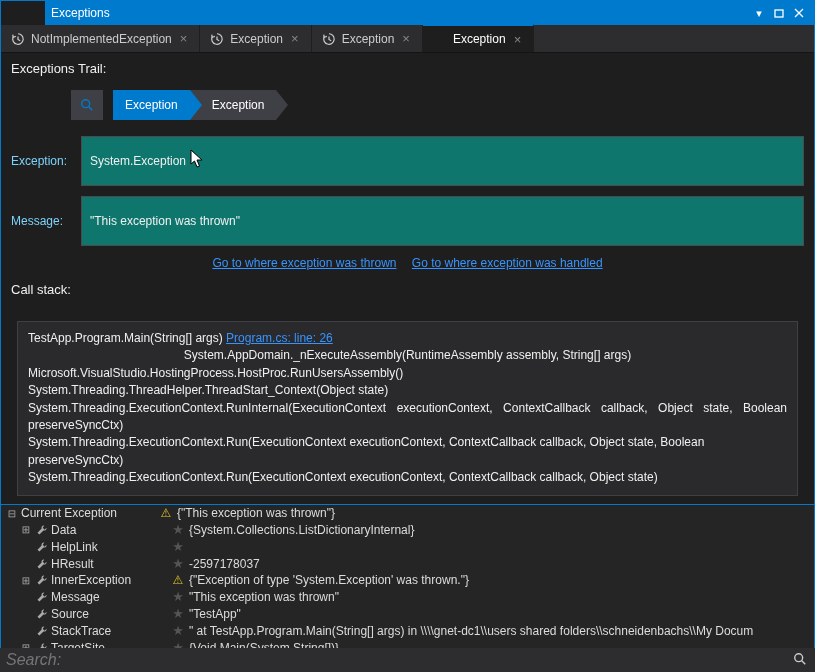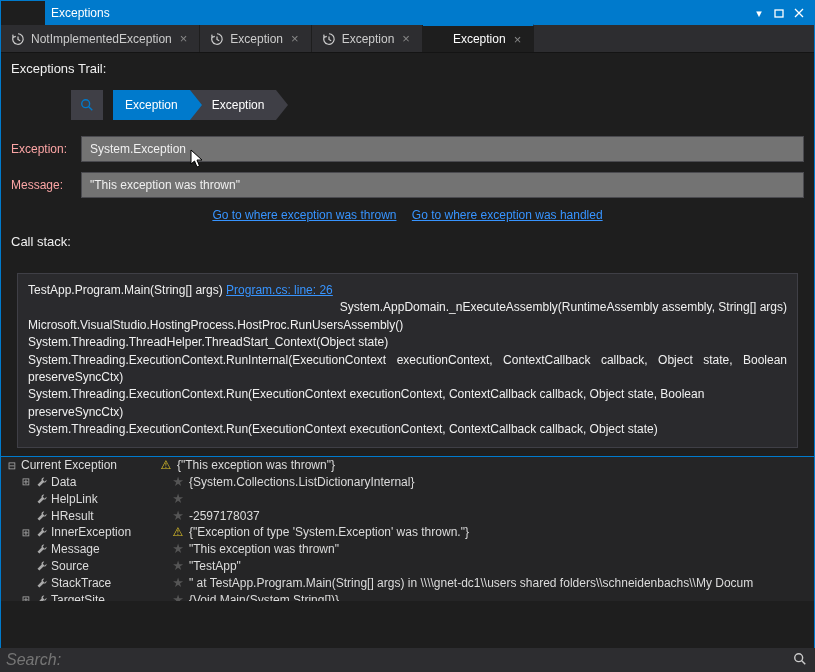--- a/index.html
+++ b/index.html
@@ -111,29 +111,29 @@
     .crumb.dark { padding-left: 22px; }
     .crumb.first { padding-left: 12px; }
     .form-row {
       display: flex;
       align-items: center;
       gap: 8px;
       margin-bottom: 10px;
     }
     .form-label {
       width: 62px;
-      color: #fca5a5;
+      color: #7dd3fc;
       font-size: 12px;
     }
     .text-input {
       flex: 1;
-      background: #737373;
+      background: #0f766e;
       border: 1px solid #4a4a4f;
       color: #f0f0f0;
-      padding: 5px 8px;
+      padding: 17px 8px;
       font-size: 12px;
       font-family: inherit;
     }
     .links-row {
       text-align: center;
       margin: 8px 0 12px;
     }
     .link {
       color: #3794ff;
       text-decoration: underline;
@@ -311,21 +311,21 @@
   </div>
   <div class="links-row">
     <a class="link">Go to where exception was thrown</a>
     <a class="link">Go to where exception was handled</a>
   </div>
   <div class="section-label">Call stack:</div>
 </div>
 
 <div class="callstack-box" id="callstack">
     <div style="text-align: left;"><span>TestApp.Program.Main(String[] args) </span><span class="src-link">Program.cs: line: 26</span></div>
-    <div style="text-align: right;">System.AppDomain._nExecuteAssembly(RuntimeAssembly assembly, String[] args)</div>
+    <div style="text-align: center;">System.AppDomain._nExecuteAssembly(RuntimeAssembly assembly, String[] args)</div>
     <div style="text-align: left;">Microsoft.VisualStudio.HostingProcess.HostProc.RunUsersAssembly()</div>
     <div style="text-align: left;">System.Threading.ThreadHelper.ThreadStart_Context(Object state)</div>
     <div style="text-align: justify;">System.Threading.ExecutionContext.RunInternal(ExecutionContext executionContext, ContextCallback callback, Object state, Boolean preserveSyncCtx)</div>
     <div style="text-align: left;">System.Threading.ExecutionContext.Run(ExecutionContext executionContext, ContextCallback callback, Object state, Boolean preserveSyncCtx)</div>
     <div style="text-align: left;">System.Threading.ExecutionContext.Run(ExecutionContext executionContext, ContextCallback callback, Object state)</div>
   </div>
 
 <div class="props-panel" id="props">
     <div class="prop-row">
       <span class="expander">⊟</span>

